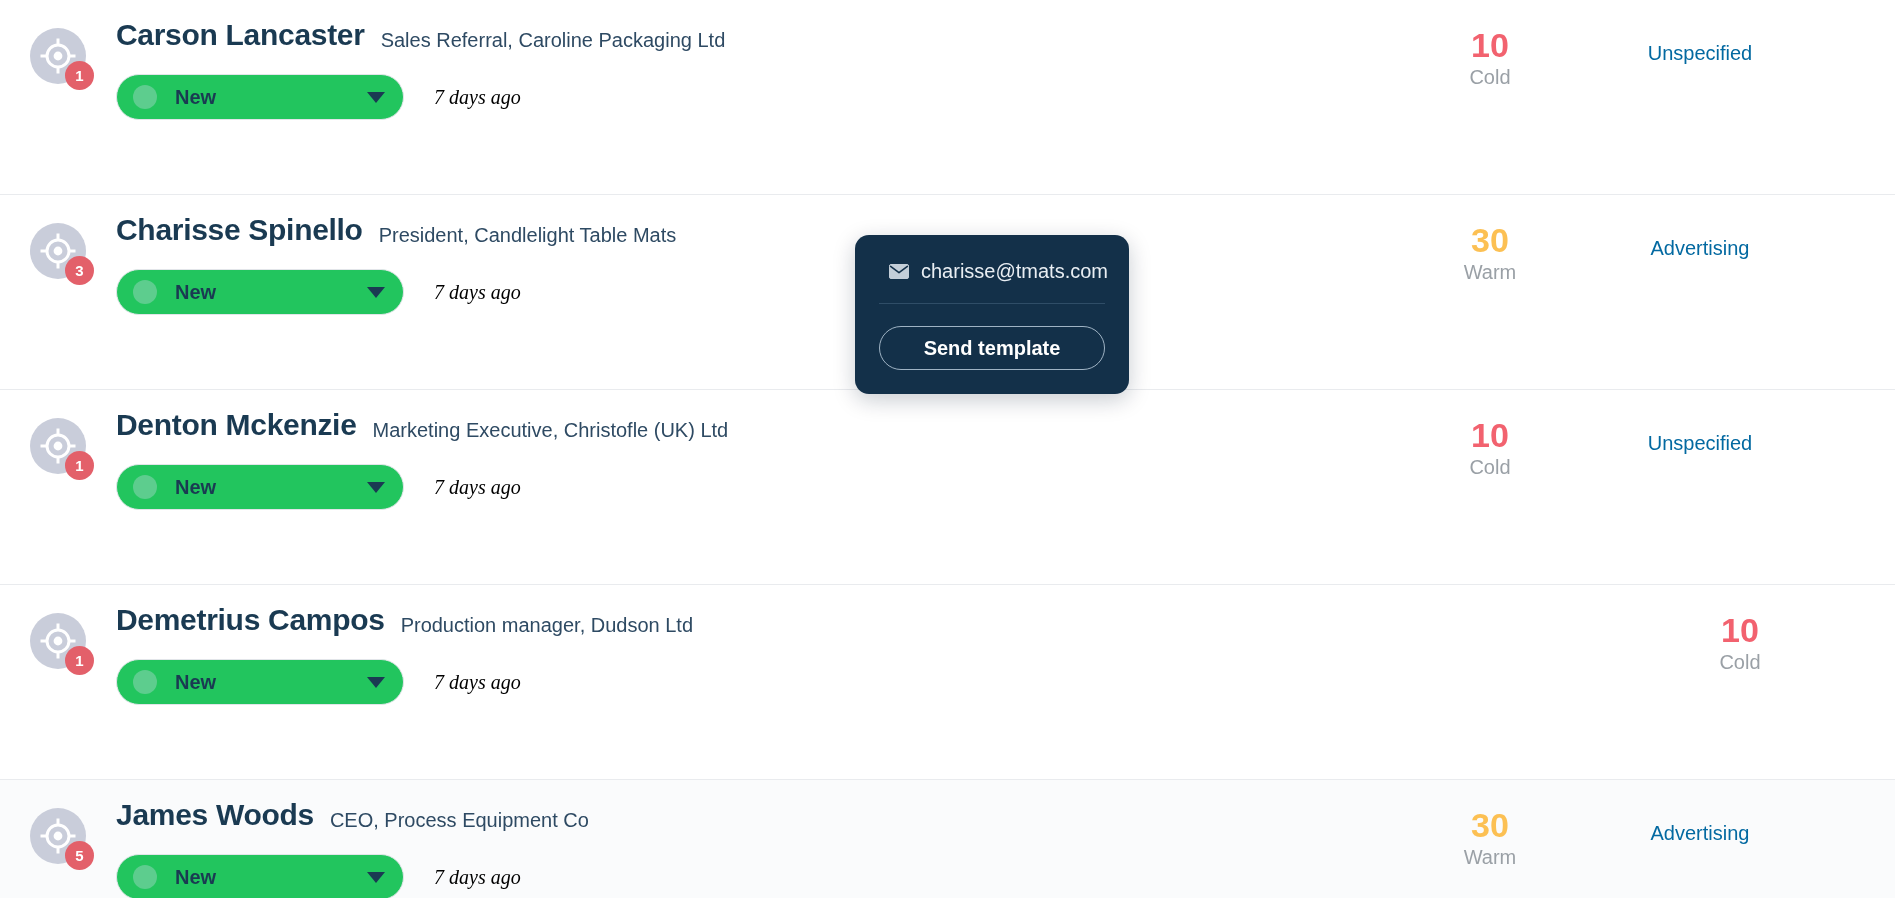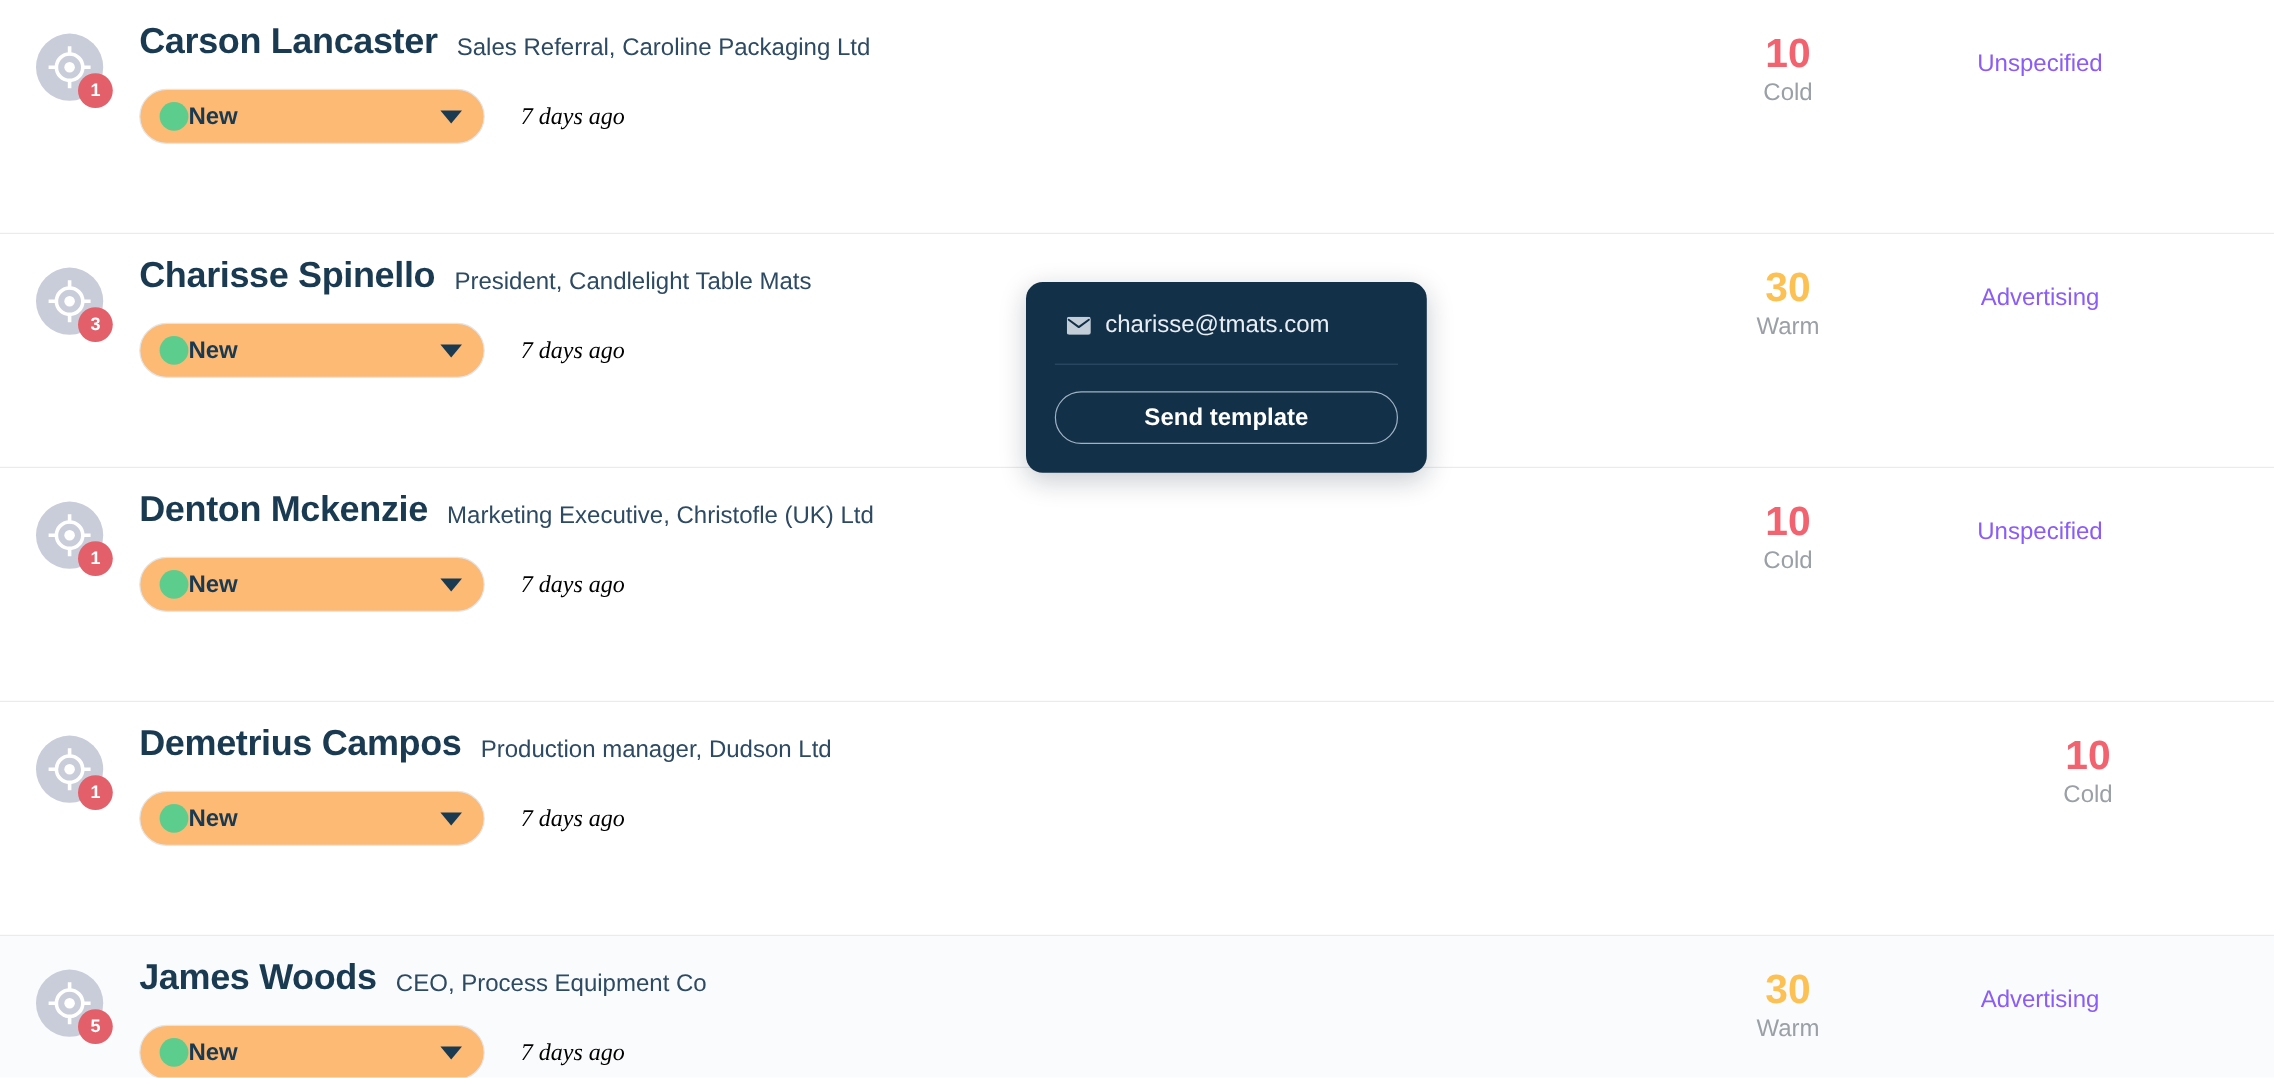--- a/index.html
+++ b/index.html
@@ -109,24 +109,25 @@
     align-items: center;
     gap: 30px;
     margin-top: 22px;
   }
 
   .status-pill {
     width: 288px;
     height: 46px;
     border: 1px solid #e2e5e9;
     border-radius: 23px;
-    background: #fdba74;
+    background: #22c55e;
     display: flex;
     align-items: center;
     padding: 0 18px 0 16px;
+    gap: 18px;
     cursor: pointer;
   }
   .status-dot {
     width: 24px;
     height: 24px;
     border-radius: 50%;
     background: #5dcd8e;
     flex: 0 0 24px;
   }
   .status-label {
@@ -172,31 +173,31 @@
     margin-top: 2px;
   }
 
   
   .source-cell {
     width: 250px;
     flex: 0 0 250px;
     text-align: center;
     padding-top: 28px;
     font-size: 20px;
-    color: #8b5cf6;
+    color: #0369a1;
   }
 
   .tail-pad { flex: 0 0 70px; }
 
   
   .email-popup {
     position: absolute;
     left: 855px;
     top: 235px;
-    width: 334px;
+    width: 274px;
     background: #133049;
     border-radius: 14px;
     padding: 22px 24px 24px 24px;
     box-shadow: 0 6px 22px rgba(10,25,45,0.22);
     z-index: 20;
   }
   .email-row {
     display: flex;
     align-items: center;
     gap: 12px;

